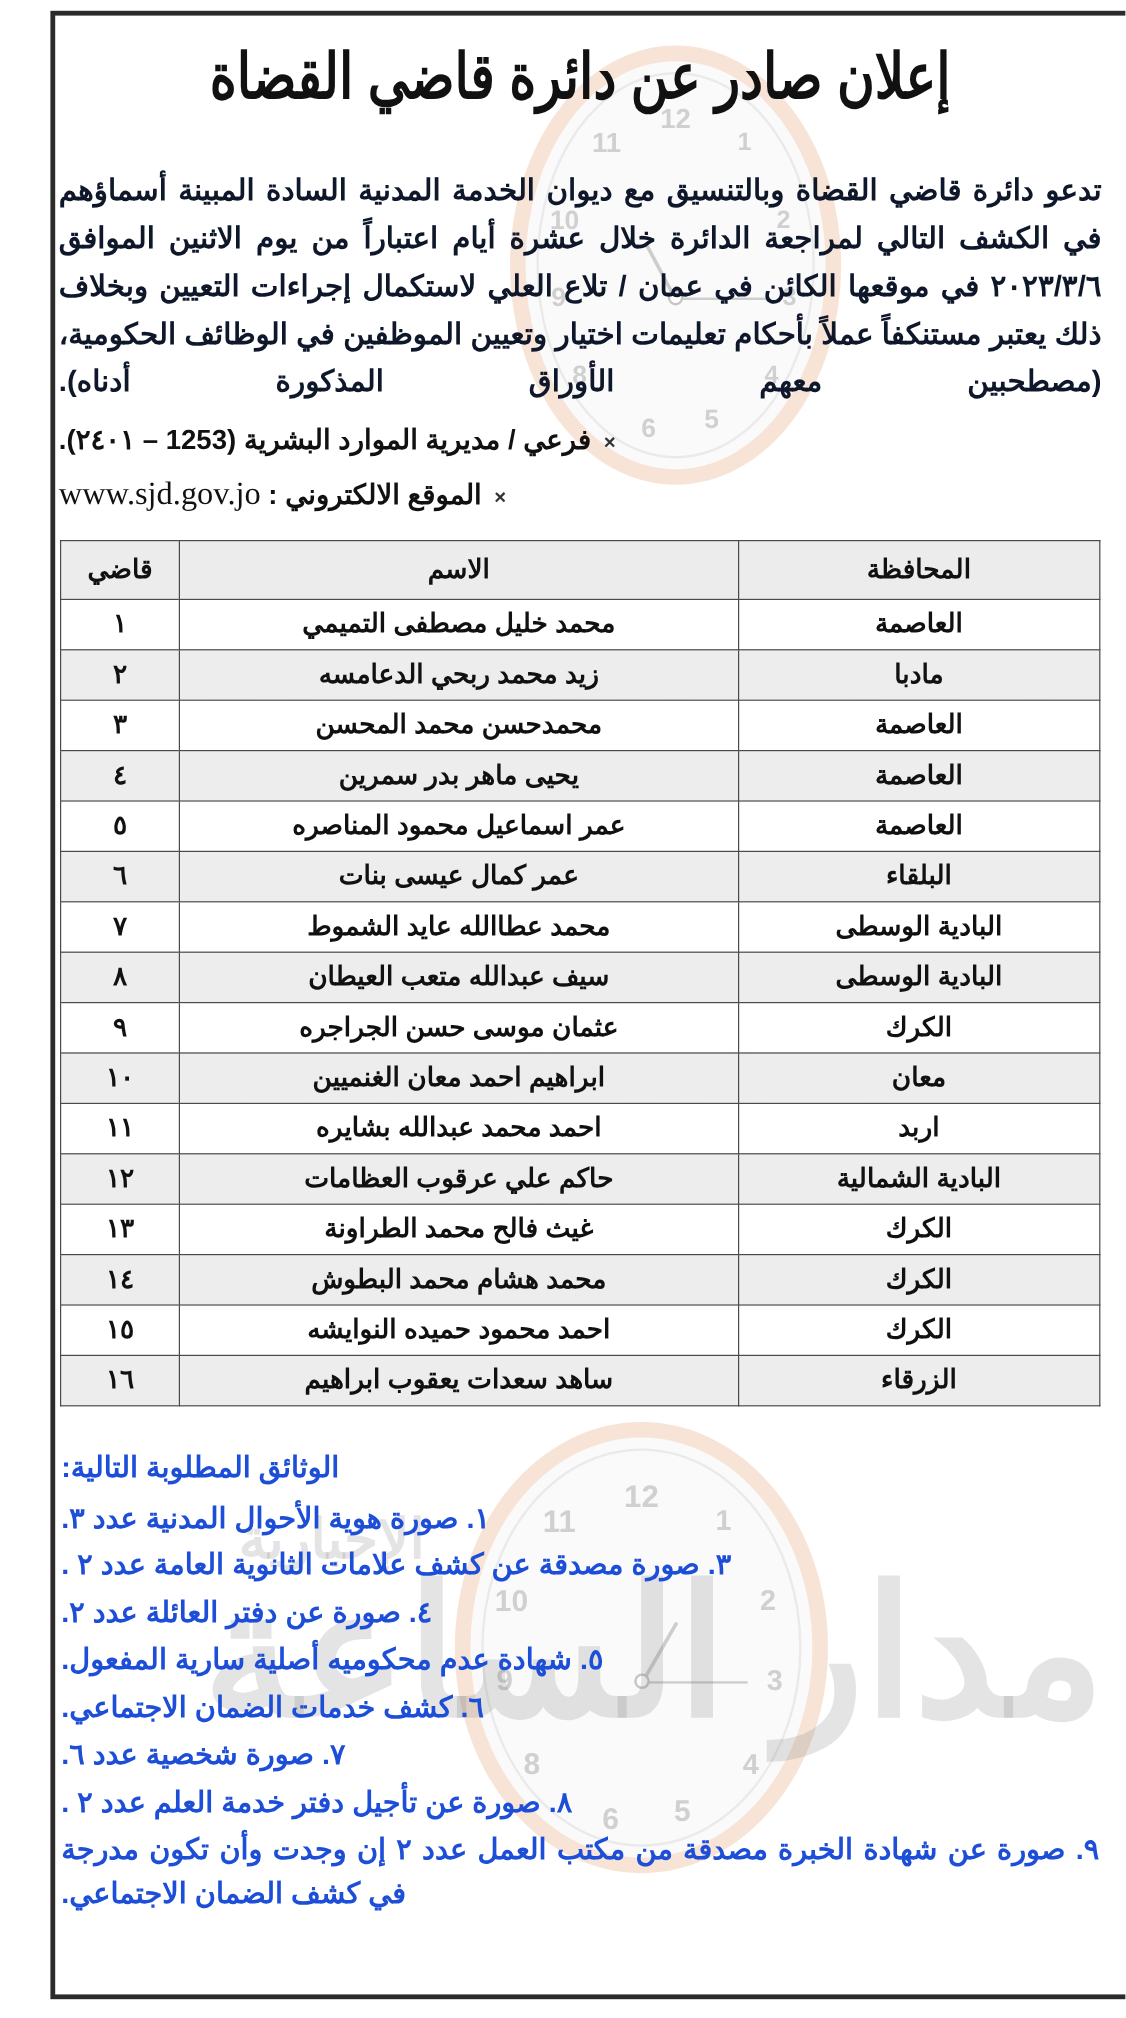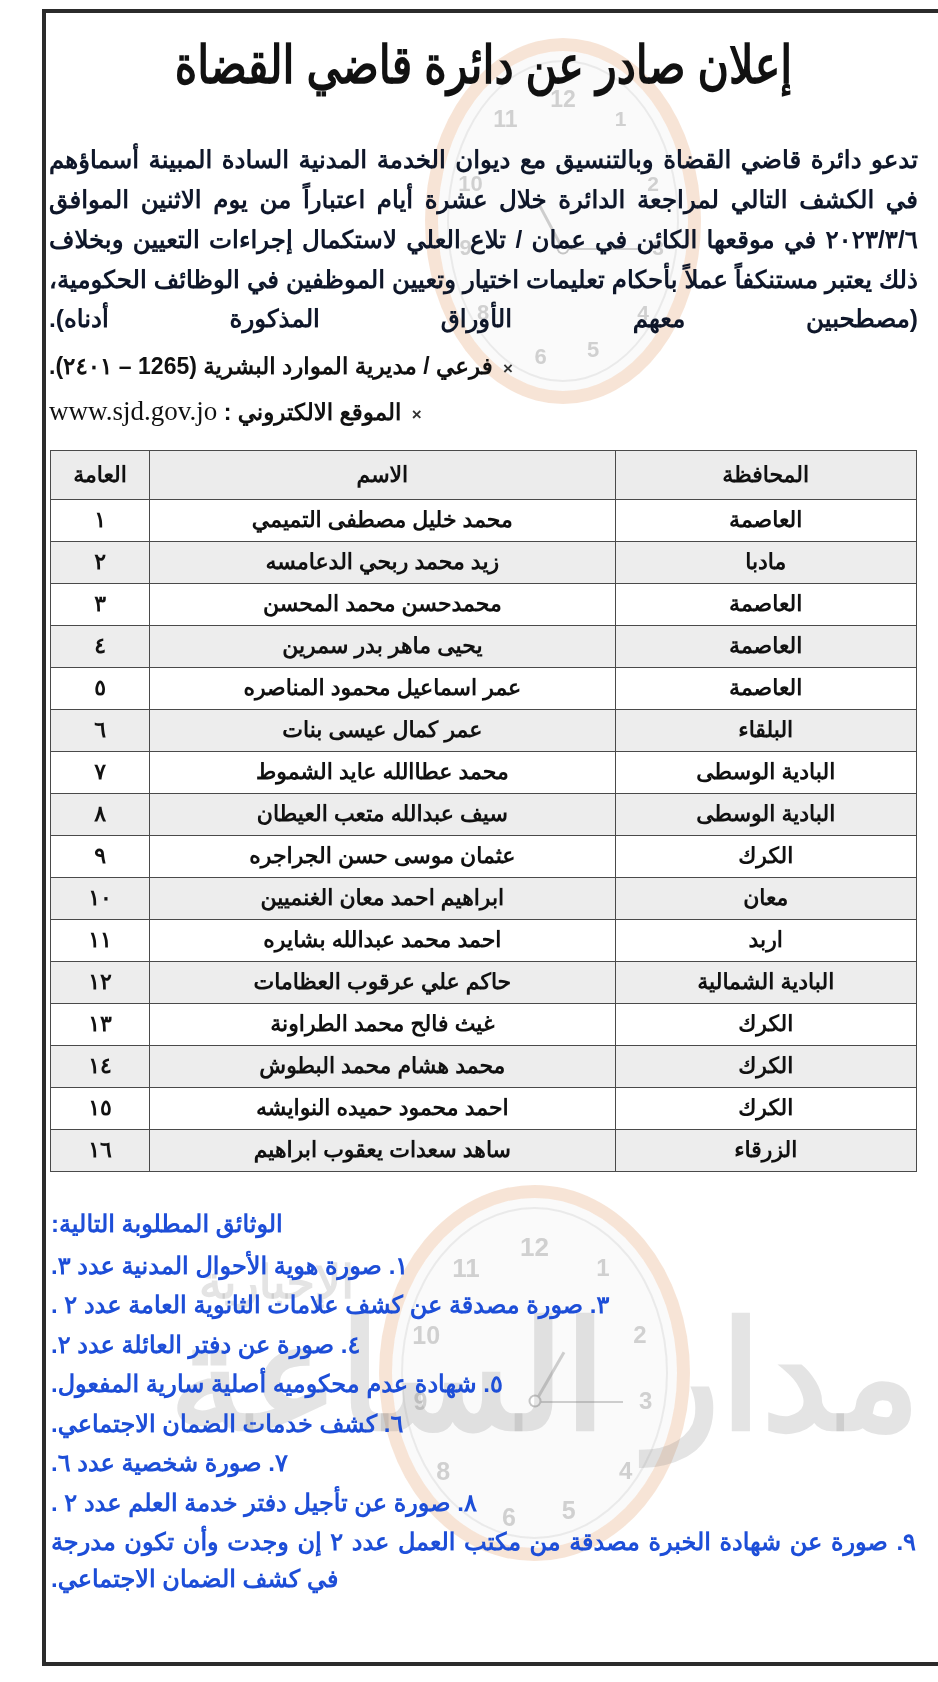--- a/index.html
+++ b/index.html
@@ -292,41 +292,41 @@
 
     <div class="doc-title">إعلان صادر عن دائرة قاضي القضاة</div>
 
     <div style="height:22px;"></div>
 
     <p class="intro">تدعو دائرة قاضي القضاة وبالتنسيق مع ديوان الخدمة المدنية السادة المبينة أسماؤهم في الكشف التالي لمراجعة الدائرة خلال عشرة أيام اعتباراً من يوم الاثنين الموافق ٢٠٢٣/٣/٦ في موقعها الكائن في عمان / تلاع العلي لاستكمال إجراءات التعيين وبخلاف ذلك يعتبر مستنكفاً عملاً بأحكام تعليمات اختيار وتعيين الموظفين في الوظائف الحكومية، (مصطحبين معهم الأوراق المذكورة أدناه).</p>
 
     <div class="contact-list">
       <div class="contact-line">
         <span class="bullet">×</span>
-        <span>فرعي / مديرية الموارد البشرية (1265 – ٢٤٠١).</span>
+        <span>فرعي / مديرية الموارد البشرية (1253 – ٢٤٠١).</span>
       </div>
       <div class="contact-line">
         <span class="bullet">×</span>
         <span>الموقع الالكتروني :</span>
         <span class="url-text">www.sjd.gov.jo</span>
       </div>
     </div>
 
     <div class="table-wrap">
       <table class="list">
         <colgroup>
           <col class="c-gov">
             <col class="c-name">
             <col class="c-num">
         </colgroup>
         <thead>
           <tr>
             <th>المحافظة</th>
             <th>الاسم</th>
-            <th>العامة</th>
+            <th>قاضي</th>
           </tr>
         </thead>
         <tbody id="table-body">
             <tr>
               <td class="gov">العاصمة</td>
               <td class="name">محمد خليل مصطفى التميمي</td>
               <td class="num">١</td>
             </tr>
             <tr>
               <td class="gov">مادبا</td>

